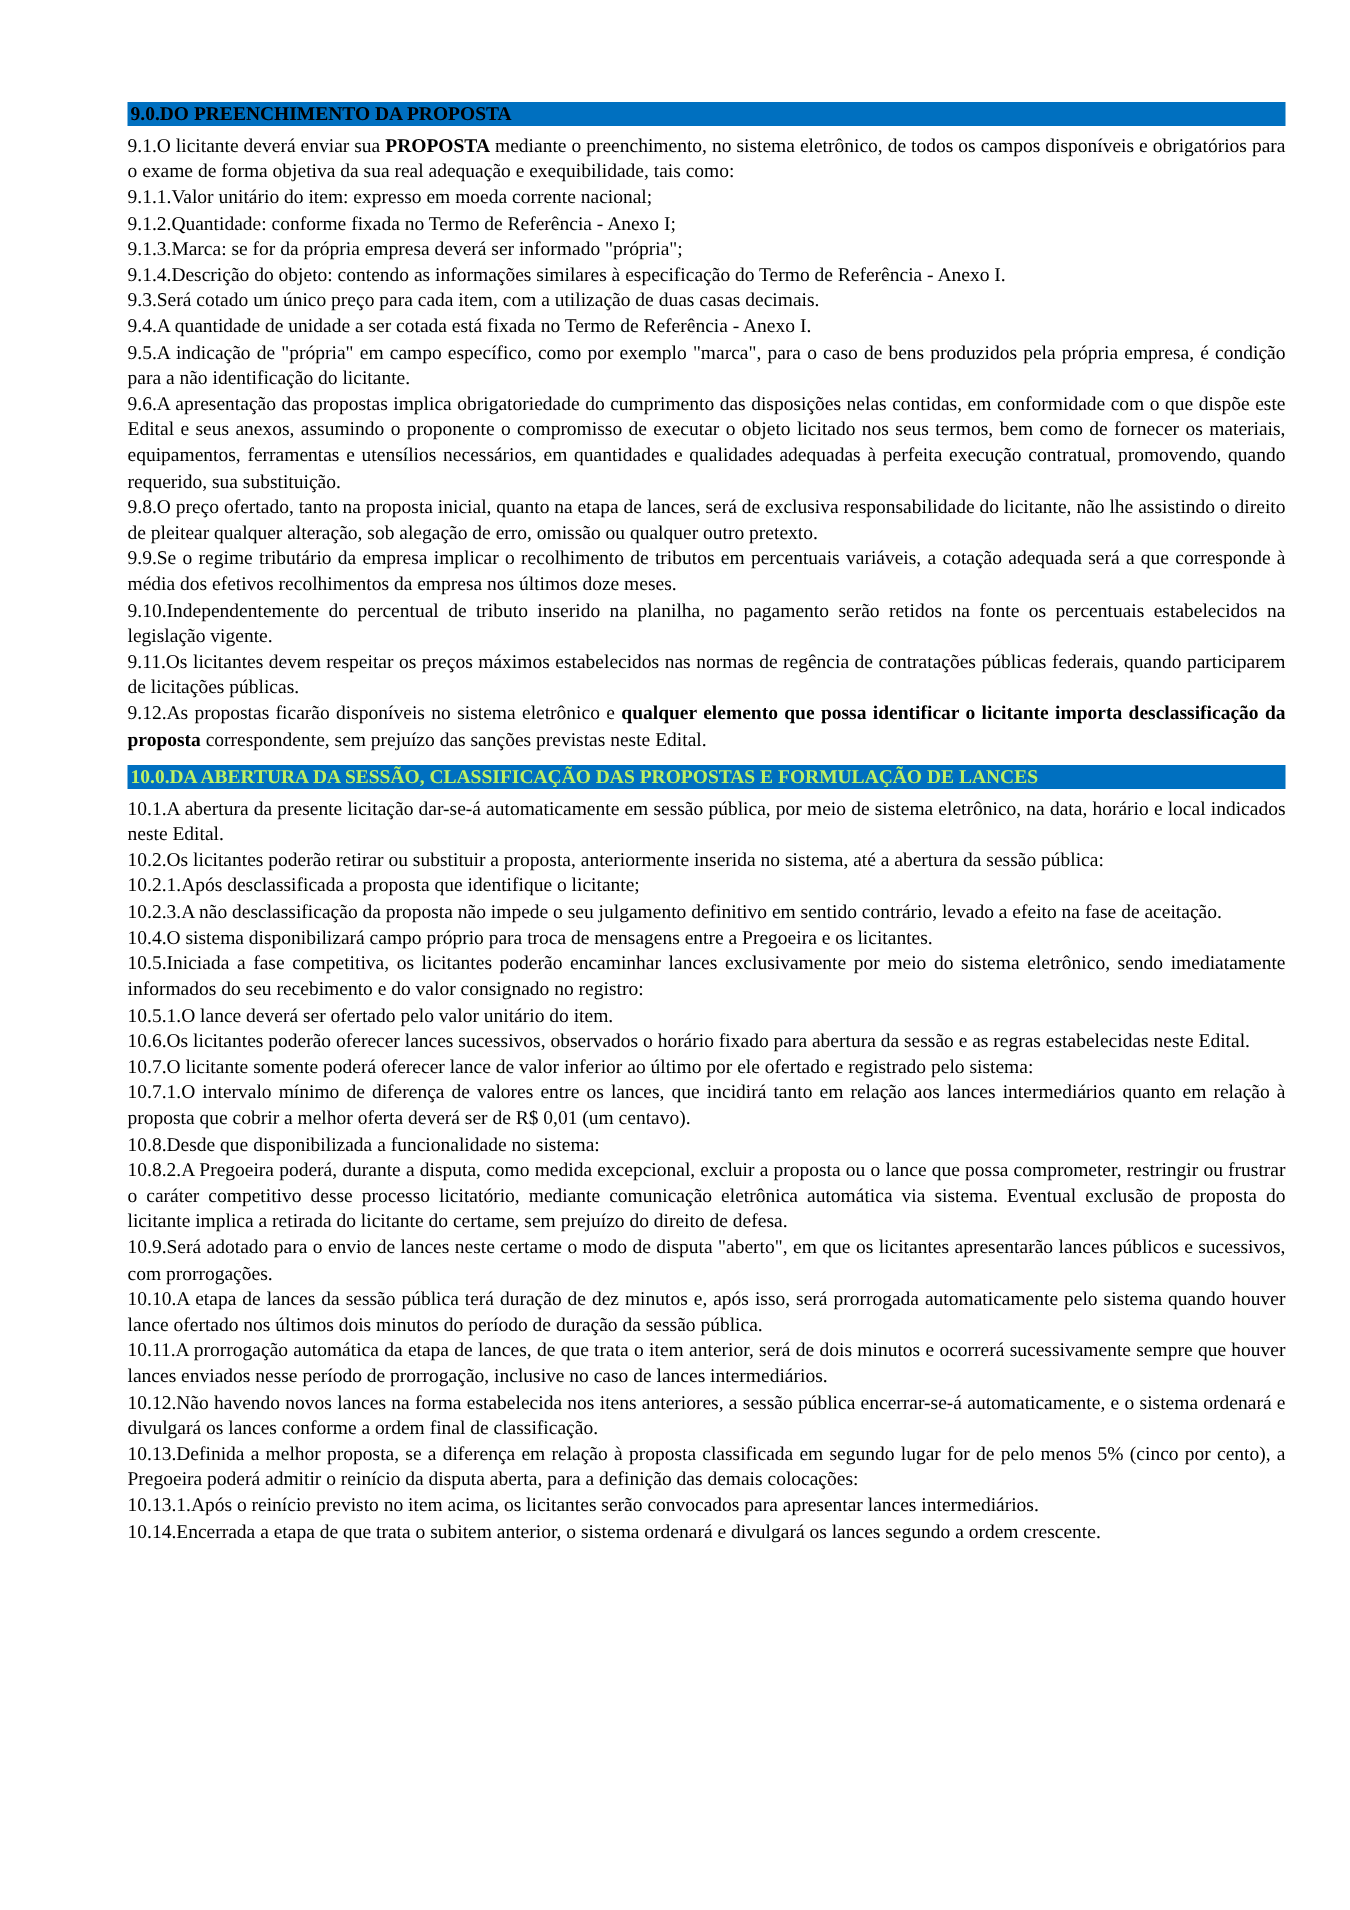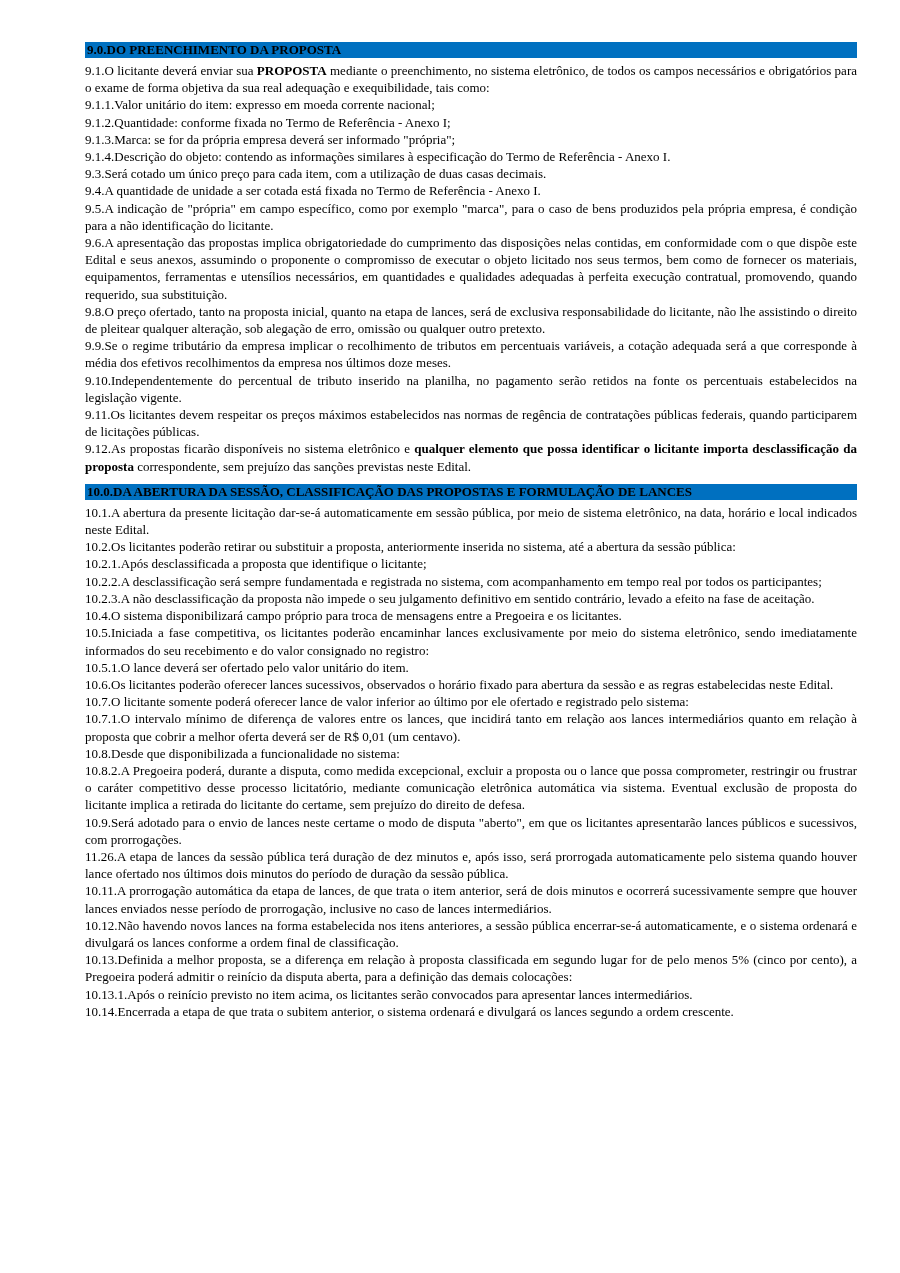--- a/index.html
+++ b/index.html
@@ -5,21 +5,21 @@
   * { box-sizing: border-box; }
   html, body { margin: 0; padding: 0; }
   body {
     background: #ffffff;
     width: 900px;
   }
   .page {
     width: 900px;
     min-height: 1273px;
     background: #ffffff;
-    padding: 42px 43px 60px 85px;
+    padding: 68px 43px 60px 85px;
     font-family: "Liberation Serif", "DejaVu Serif", serif;
     font-size: 13px;
     line-height: 17.2px;
     color: #000000;
   }
   .section { margin: 0; }
   .section + .section { margin-top: 9px; }
   .section-header {
     font-weight: bold;
     padding: 1px 2px;
@@ -32,52 +32,51 @@
   }
   .bold { font-weight: bold; }
 </style>
 </head>
 <body>
 
 <div class="page">
   <main id="document-body" style="color: rgb(0, 0, 0);">
       <section class="section">
         <div class="section-header" style="background: rgb(0, 112, 192); color: rgb(0, 0, 0);">9.0.DO PREENCHIMENTO DA PROPOSTA</div>
-        <p class="para"><span>9.1.O licitante deverá enviar sua </span><span class="bold">PROPOSTA</span><span> mediante o preenchimento, no sistema eletrônico, de todos os campos necessários e obrigatórios para o exame de forma objetiva da sua real adequação e exequibilidade, tais como:</span></p>
+        <p class="para"><span>9.1.O licitante deverá enviar sua </span><span class="bold">PROPOSTA</span><span> mediante o preenchimento, no sistema eletrônico, de todos os campos disponíveis e obrigatórios para o exame de forma objetiva da sua real adequação e exequibilidade, tais como:</span></p>
         <p class="para"><span>9.1.1.Valor unitário do item: expresso em moeda corrente nacional;</span></p>
         <p class="para"><span>9.1.2.Quantidade: conforme fixada no Termo de Referência - Anexo I;</span></p>
         <p class="para"><span>9.1.3.Marca: se for da própria empresa deverá ser informado "própria";</span></p>
         <p class="para"><span>9.1.4.Descrição do objeto: contendo as informações similares à especificação do Termo de Referência - Anexo I.</span></p>
         <p class="para"><span>9.3.Será cotado um único preço para cada item, com a utilização de duas casas decimais.</span></p>
         <p class="para"><span>9.4.A quantidade de unidade a ser cotada está fixada no Termo de Referência - Anexo I.</span></p>
         <p class="para"><span>9.5.A indicação de "própria" em campo específico, como por exemplo "marca", para o caso de bens produzidos pela própria empresa, é condição para a não identificação do licitante.</span></p>
         <p class="para"><span>9.6.A apresentação das propostas implica obrigatoriedade do cumprimento das disposições nelas contidas, em conformidade com o que dispõe este Edital e seus anexos, assumindo o proponente o compromisso de executar o objeto licitado nos seus termos, bem como de fornecer os materiais, equipamentos, ferramentas e utensílios necessários, em quantidades e qualidades adequadas à perfeita execução contratual, promovendo, quando requerido, sua substituição.</span></p>
         <p class="para"><span>9.8.O preço ofertado, tanto na proposta inicial, quanto na etapa de lances, será de exclusiva responsabilidade do licitante, não lhe assistindo o direito de pleitear qualquer alteração, sob alegação de erro, omissão ou qualquer outro pretexto.</span></p>
         <p class="para"><span>9.9.Se o regime tributário da empresa implicar o recolhimento de tributos em percentuais variáveis, a cotação adequada será a que corresponde à média dos efetivos recolhimentos da empresa nos últimos doze meses.</span></p>
         <p class="para"><span>9.10.Independentemente do percentual de tributo inserido na planilha, no pagamento serão retidos na fonte os percentuais estabelecidos na legislação vigente.</span></p>
         <p class="para"><span>9.11.Os licitantes devem respeitar os preços máximos estabelecidos nas normas de regência de contratações públicas federais, quando participarem de licitações públicas.</span></p>
         <p class="para"><span>9.12.As propostas ficarão disponíveis no sistema eletrônico e </span><span class="bold">qualquer elemento que possa identificar o licitante importa desclassificação da proposta</span><span> correspondente, sem prejuízo das sanções previstas neste Edital.</span></p>
       </section>
       <section class="section">
-        <div class="section-header" style="background: rgb(0, 112, 192); color: #000000;">10.0.DA ABERTURA DA SESSÃO, CLASSIFICAÇÃO DAS PROPOSTAS E FORMULAÇÃO DE LANCES</div>
+        <div class="section-header" style="background: rgb(0, 112, 192); color: #bef264;">10.0.DA ABERTURA DA SESSÃO, CLASSIFICAÇÃO DAS PROPOSTAS E FORMULAÇÃO DE LANCES</div>
         <p class="para"><span>10.1.A abertura da presente licitação dar-se-á automaticamente em sessão pública, por meio de sistema eletrônico, na data, horário e local indicados neste Edital.</span></p>
         <p class="para"><span>10.2.Os licitantes poderão retirar ou substituir a proposta, anteriormente inserida no sistema, até a abertura da sessão pública:</span></p>
         <p class="para"><span>10.2.1.Após desclassificada a proposta que identifique o licitante;</span></p>
-        <p class="para"><span>10.2.2.A desclassificação será sempre fundamentada e registrada no sistema, com acompanhamento em tempo real por todos os participantes;</span></p>
         <p class="para"><span>10.2.3.A não desclassificação da proposta não impede o seu julgamento definitivo em sentido contrário, levado a efeito na fase de aceitação.</span></p>
         <p class="para"><span>10.4.O sistema disponibilizará campo próprio para troca de mensagens entre a Pregoeira e os licitantes.</span></p>
         <p class="para"><span>10.5.Iniciada a fase competitiva, os licitantes poderão encaminhar lances exclusivamente por meio do sistema eletrônico, sendo imediatamente informados do seu recebimento e do valor consignado no registro:</span></p>
         <p class="para"><span>10.5.1.O lance deverá ser ofertado pelo valor unitário do item.</span></p>
         <p class="para"><span>10.6.Os licitantes poderão oferecer lances sucessivos, observados o horário fixado para abertura da sessão e as regras estabelecidas neste Edital.</span></p>
         <p class="para"><span>10.7.O licitante somente poderá oferecer lance de valor inferior ao último por ele ofertado e registrado pelo sistema:</span></p>
         <p class="para"><span>10.7.1.O intervalo mínimo de diferença de valores entre os lances, que incidirá tanto em relação aos lances intermediários quanto em relação à proposta que cobrir a melhor oferta deverá ser de R$ 0,01 (um centavo).</span></p>
         <p class="para"><span>10.8.Desde que disponibilizada a funcionalidade no sistema:</span></p>
         <p class="para"><span>10.8.2.A Pregoeira poderá, durante a disputa, como medida excepcional, excluir a proposta ou o lance que possa comprometer, restringir ou frustrar o caráter competitivo desse processo licitatório, mediante comunicação eletrônica automática via sistema. Eventual exclusão de proposta do licitante implica a retirada do licitante do certame, sem prejuízo do direito de defesa.</span></p>
         <p class="para"><span>10.9.Será adotado para o envio de lances neste certame o modo de disputa "aberto", em que os licitantes apresentarão lances públicos e sucessivos, com prorrogações.</span></p>
-        <p class="para"><span>11.26.A etapa de lances da sessão pública terá duração de dez minutos e, após isso, será prorrogada automaticamente pelo sistema quando houver lance ofertado nos últimos dois minutos do período de duração da sessão pública.</span></p>
+        <p class="para"><span>10.10.A etapa de lances da sessão pública terá duração de dez minutos e, após isso, será prorrogada automaticamente pelo sistema quando houver lance ofertado nos últimos dois minutos do período de duração da sessão pública.</span></p>
         <p class="para"><span>10.11.A prorrogação automática da etapa de lances, de que trata o item anterior, será de dois minutos e ocorrerá sucessivamente sempre que houver lances enviados nesse período de prorrogação, inclusive no caso de lances intermediários.</span></p>
         <p class="para"><span>10.12.Não havendo novos lances na forma estabelecida nos itens anteriores, a sessão pública encerrar-se-á automaticamente, e o sistema ordenará e divulgará os lances conforme a ordem final de classificação.</span></p>
         <p class="para"><span>10.13.Definida a melhor proposta, se a diferença em relação à proposta classificada em segundo lugar for de pelo menos 5% (cinco por cento), a Pregoeira poderá admitir o reinício da disputa aberta, para a definição das demais colocações:</span></p>
         <p class="para"><span>10.13.1.Após o reinício previsto no item acima, os licitantes serão convocados para apresentar lances intermediários.</span></p>
         <p class="para"><span>10.14.Encerrada a etapa de que trata o subitem anterior, o sistema ordenará e divulgará os lances segundo a ordem crescente.</span></p>
       </section>
     </main>
 </div>
 
 </body></html>

